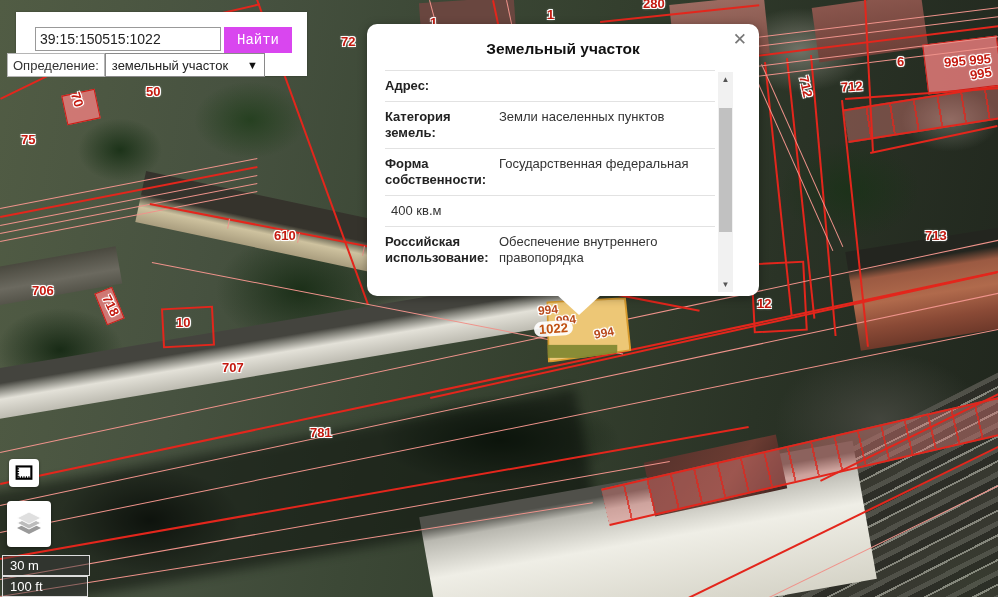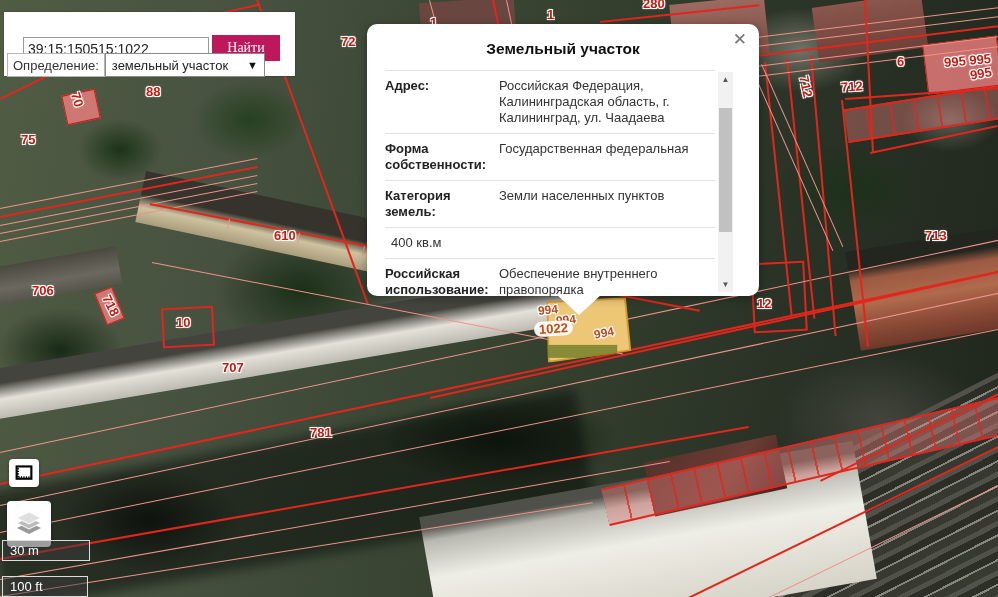--- a/index.html
+++ b/index.html
@@ -49,41 +49,41 @@
     background:rgba(238,201,122,.95);}
   .sel-parcel .strip{position:absolute;left:8px;right:14px;bottom:6px;height:13px;
     background:rgba(125,133,48,.9);transform:rotate(-2deg);}
   .plabels{position:absolute;inset:0;z-index:6;}
   .plabel{position:absolute;color:#c41a10;font-weight:bold;font-size:13px;white-space:nowrap;
     text-shadow:-1px -1px 0 #fff,1px -1px 0 #fff,-1px 1px 0 #fff,1px 1px 0 #fff,0 0 3px #fff;}
   .plabel.small{font-size:12px;color:#b8491c;}
   .plabel.pill{background:rgba(255,255,255,.92);color:#c05010;border-radius:9px;
     padding:0 5px;text-shadow:none;font-size:13px;}
   
-  .search-panel{position:absolute;left:4px;top:12px;width:261px;height:34px;background:#fff;
-    z-index:20;display:flex;align-items:flex-end;padding:15px;box-shadow:0 0 2px rgba(0,0,0,.3);}
+  .search-panel{position:absolute;left:16px;top:12px;width:261px;height:34px;background:#fff;
+    z-index:20;display:flex;align-items:flex-start;padding:15px;box-shadow:0 0 2px rgba(0,0,0,.3);}
   .search-input{margin-left:4px;width:176px;height:20px;border:1px solid #999;font-size:14px;
     padding:1px 4px;color:#222;font-family:"Liberation Sans",sans-serif;}
-  .search-btn{margin-left:3px;width:75px;height:26px;background:#be185d;color:#fff;border:none;
-    font-size:14px;cursor:pointer;font-family:Liberation Serif, serif;}
+  .search-btn{margin-left:3px;width:75px;height:26px;background:#d946ef;color:#fff;border:none;
+    font-size:14px;cursor:pointer;font-family:Liberation Mono, monospace;}
   .filter-row{position:absolute;left:7px;top:53px;z-index:20;display:flex;height:24px;}
   .filter-label{background:#fff;border:1px solid #b5b5b5;font-size:13px;color:#333;
     display:flex;align-items:center;padding:0 5px;}
   .filter-select{background:#fff;border:1px solid #8a8a8a;font-size:13px;color:#222;
     display:flex;align-items:center;padding:0 6px;width:146px;justify-content:space-between;
     cursor:pointer;}
   .chev{font-size:11px;color:#111;margin-left:6px;}
   .tool-btn{position:absolute;background:#fff;border-radius:4px;z-index:20;
     box-shadow:0 1px 3px rgba(0,0,0,.4);display:flex;align-items:center;justify-content:center;
     cursor:pointer;}
   .measure-btn{left:9px;top:459px;width:30px;height:28px;}
   .layers-btn{left:7px;top:501px;width:44px;height:46px;}
   .scalebar{position:absolute;left:2px;background:rgba(60,60,60,.5);border:1px solid #ddd;
     color:#fff;font-size:13px;line-height:19px;padding-left:7px;z-index:20;}
-  .scale-m{top:540px;width:79px;height:19px;}
+  .scale-m{top:555px;width:79px;height:19px;}
   .scale-ft{top:576px;width:77px;height:19px;}
   
   .popup{position:absolute;left:367px;top:24px;width:392px;height:272px;background:#fff;
     border-radius:10px;z-index:30;box-shadow:0 2px 10px rgba(0,0,0,.35);}
   .popup-tail{position:absolute;left:556px;top:294px;width:0;height:0;z-index:30;
     border-left:23px solid transparent;border-right:23px solid transparent;border-top:21px solid #fff;}
   .popup-title{text-align:center;font-size:15.5px;font-weight:bold;color:#111;padding-top:16px;}
   .popup-close{position:absolute;top:6px;right:12px;font-size:17px;color:#777;cursor:pointer;
     line-height:20px;}
   .ptable{position:absolute;left:18px;top:46px;width:330px;font-size:13px;line-height:16px;color:#333;}
@@ -170,21 +170,21 @@
     </div>
 
   <div class="sel-parcel">
     <div class="fill"></div>
     <div class="strip"></div>
   </div>
 
   <div class="plabels" id="labels-layer">
       <span class="plabel" style="left: 341px; top: 34px;">72</span>
       <span class="plabel" style="left: 243px; top: 59px;">73</span>
-      <span class="plabel" style="left: 146px; top: 84px;">88</span>
+      <span class="plabel" style="left: 146px; top: 84px;">50</span>
       <span class="plabel" style="left: 21px; top: 132px;">75</span>
       <span class="plabel" style="left: 70px; top: 92px; transform: rotate(72deg);">70</span>
       <span class="plabel" style="left: 32px; top: 283px;">706</span>
       <span class="plabel" style="left: 100px; top: 298px; transform: rotate(64deg);">718</span>
       <span class="plabel" style="left: 176px; top: 315px;">10</span>
       <span class="plabel" style="left: 274px; top: 228px;">610</span>
       <span class="plabel" style="left: 222px; top: 360px;">707</span>
       <span class="plabel" style="left: 310px; top: 425px;">781</span>
       <span class="plabel" style="left: 643px; top: -4px;">280</span>
       <span class="plabel" style="left: 547px; top: 7px;">1</span>
@@ -214,29 +214,28 @@
       <span class="chev">▼</span>
     </div>
   </div>
 
   <div class="popup">
     <div class="popup-title">Земельный участок</div>
     <div class="popup-close">✕</div>
     <div class="ptable">
       <div class="prow">
         <div class="plab">Адрес:</div>
-        <div class="pval">Российская Федерация, Калининградская область, г. Калининград, ул. Чаадаева</div>
+      </div>
+      <div class="prow">
+        <div class="plab">Категория земель:</div>
+        <div class="pval">Земли населенных пунктов</div>
       </div>
       <div class="prow">
         <div class="plab">Форма собственности:</div>
         <div class="pval">Государственная федеральная</div>
-      </div>
-      <div class="prow">
-        <div class="plab">Категория земель:</div>
-        <div class="pval">Земли населенных пунктов</div>
       </div>
       <div class="prow">
         <div class="pval">400 кв.м</div>
       </div>
       <div class="prow">
         <div class="plab">Российская использование:</div>
         <div class="pval">Обеспечение внутреннего правопорядка</div>
       </div>
     </div>
     <div class="scrolltrack">

